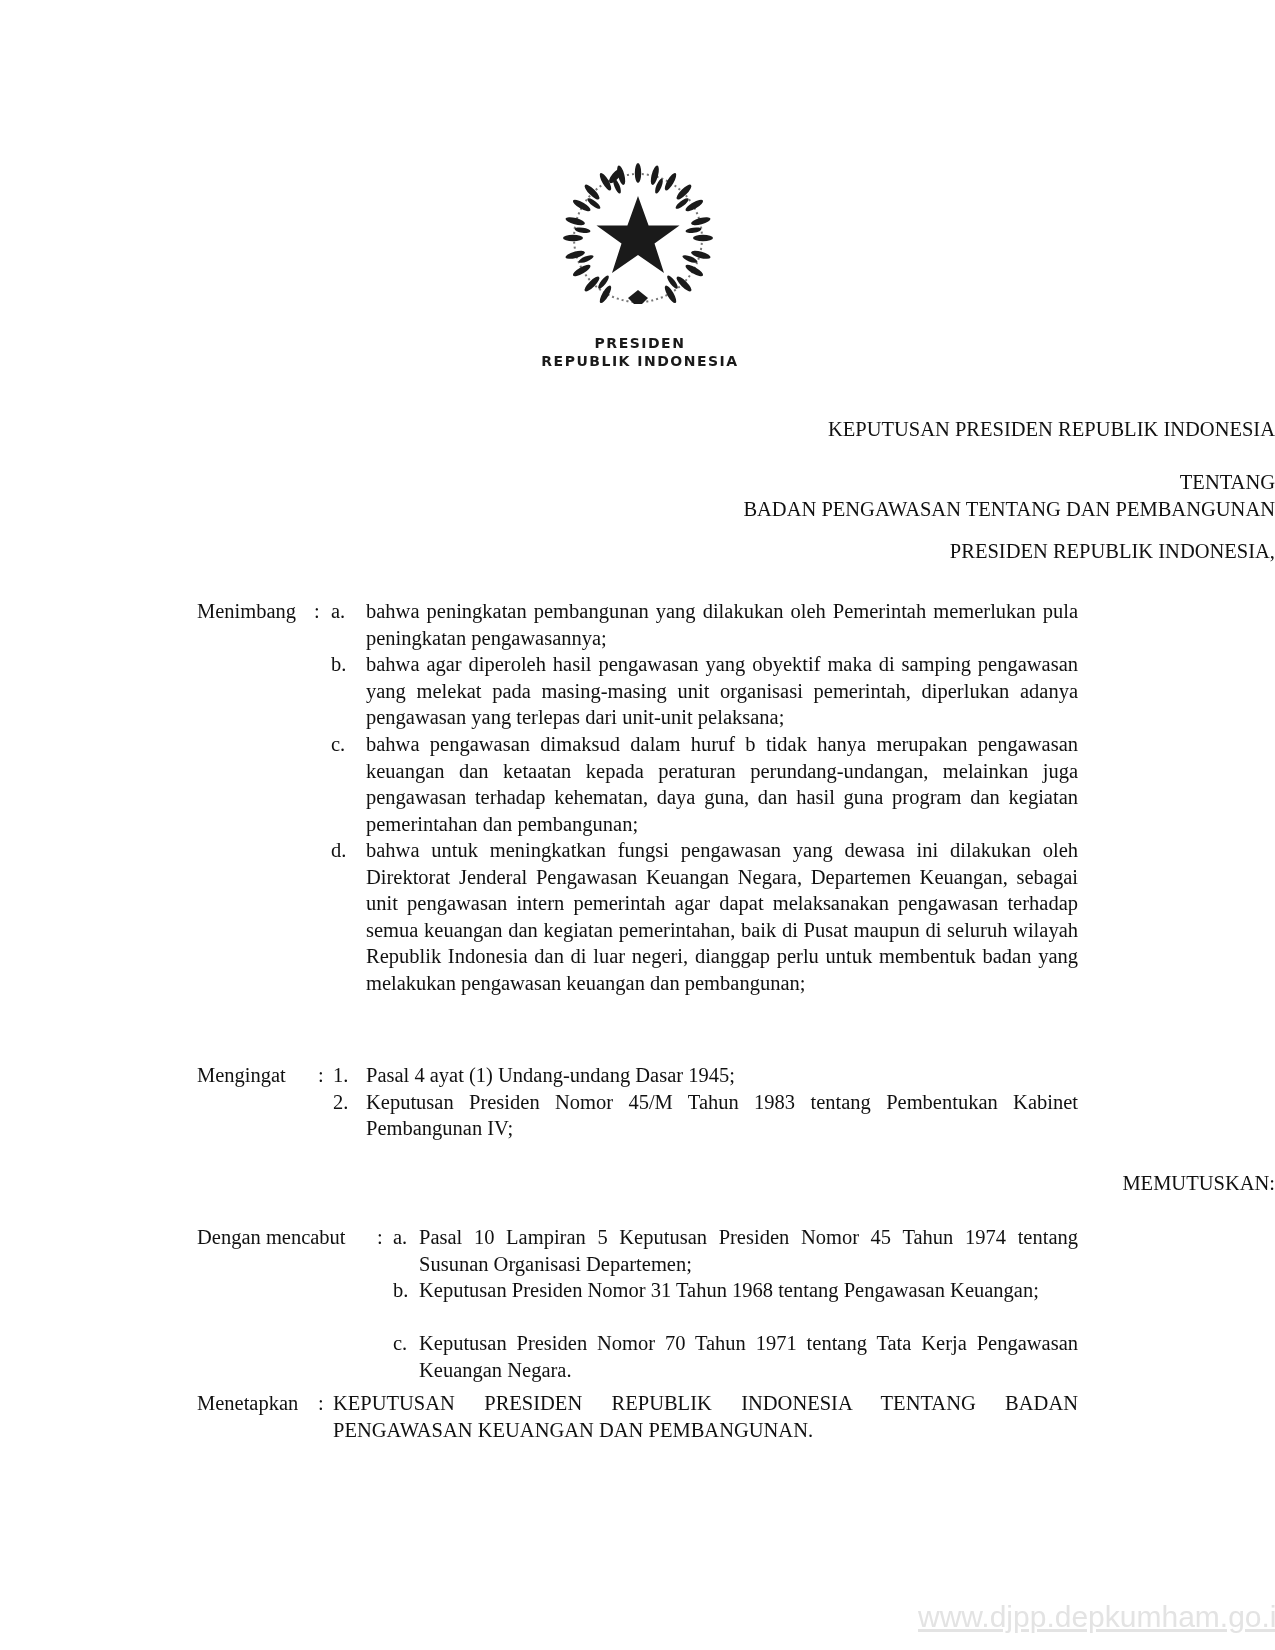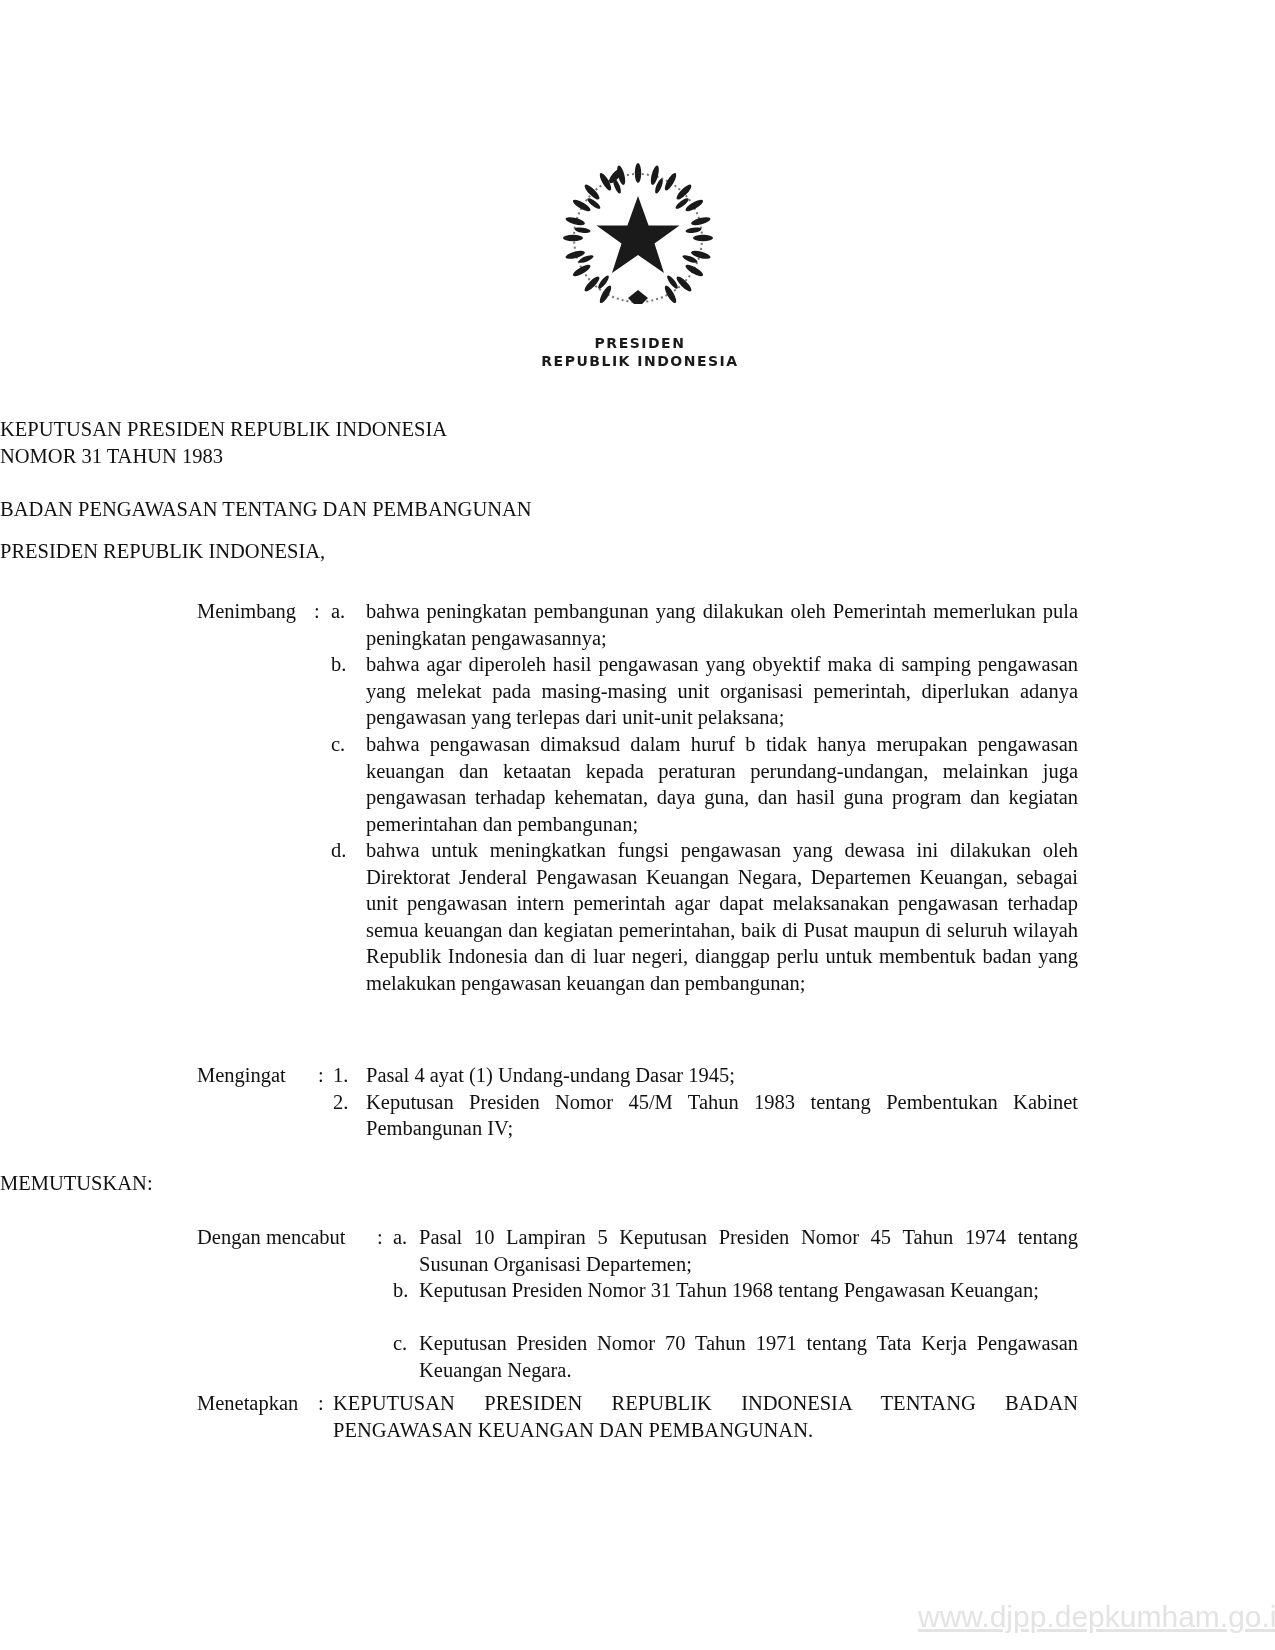--- a/index.html
+++ b/index.html
@@ -7,21 +7,21 @@
          font-family: "Liberation Serif", "DejaVu Serif", serif; color: #111; }
   .page { position: absolute; left: 0; top: 16px; width: 1275px; height: 1650px; background: #fff; }
 
   .emblem { position: absolute; left: 562px; top: 146px; width: 152px; height: 152px; }
   .emblem-caption { position: absolute; left: 500px; width: 280px; text-align: center;
                     font-family: "DejaVu Sans", "Liberation Sans", sans-serif; font-weight: bold;
                     letter-spacing: 1.5px; color: #1a1a1a; }
   .cap1 { top: 319px; font-size: 14px; }
   .cap2 { top: 337px; font-size: 14px; }
 
-  .center-line { position: absolute; left: 0; width: 1275px; text-align: left;
+  .center-line { position: absolute; left: 0; width: 1275px; text-align: right;
                  font-size: 20.5px; line-height: 26px; white-space: nowrap; }
 
   .block { position: absolute; font-size: 20.5px; line-height: 26.5px; }
   .lbl { position: absolute; white-space: nowrap; }
   .colon { position: absolute; white-space: nowrap; }
   .marker { position: absolute; white-space: nowrap; }
   .itext { position: absolute; text-align: justify; text-align-last: left; }
 
   .watermark { position: absolute; left: 918px; top: 1584px; font-family: "Liberation Sans", "DejaVu Sans", sans-serif;
                font-size: 30px; color: #e3e3e3; text-decoration: underline; text-decoration-color: #e3e3e3; white-space: nowrap; }
@@ -79,21 +79,21 @@
         <path d="M66 136 L76 128 L86 136 L80 142 L72 142 Z"></path>
 
         <polygon points="76,34 86.6,63.5 117.5,63.5 92.5,81.5 102,111 76,93 50,111 59.5,81.5 34.5,63.5 65.4,63.5"></polygon>
       </g>
     </svg>
   </div>
   <div class="emblem-caption cap1">PRESIDEN</div>
   <div class="emblem-caption cap2">REPUBLIK INDONESIA</div>
 
   <div class="center-line" style="top:400px">KEPUTUSAN PRESIDEN REPUBLIK INDONESIA</div>
-  <div class="center-line" style="top:427px">NOMOR 31 TAHUN 1983</div>
+  <div class="center-line" style="top:453px">TENTANG</div>
   <div class="center-line" style="top:480px">BADAN PENGAWASAN TENTANG DAN PEMBANGUNAN</div>
 
   <div class="center-line" style="top:522px">PRESIDEN REPUBLIK INDONESIA,</div>
 
   <div class="block" style="left:0;top:582px;width:1275px;height:430px">
     <span class="lbl" style="left:197px;top:0">Menimbang</span>
     <span class="colon" style="left:314px;top:0">:</span>
 
     <span class="marker" style="left:331px;top:0">a.</span>
     <div class="itext" style="left:366px;top:0;width:712px">bahwa peningkatan pembangunan yang dilakukan oleh Pemerintah memerlukan pula peningkatan pengawasannya;</div>

